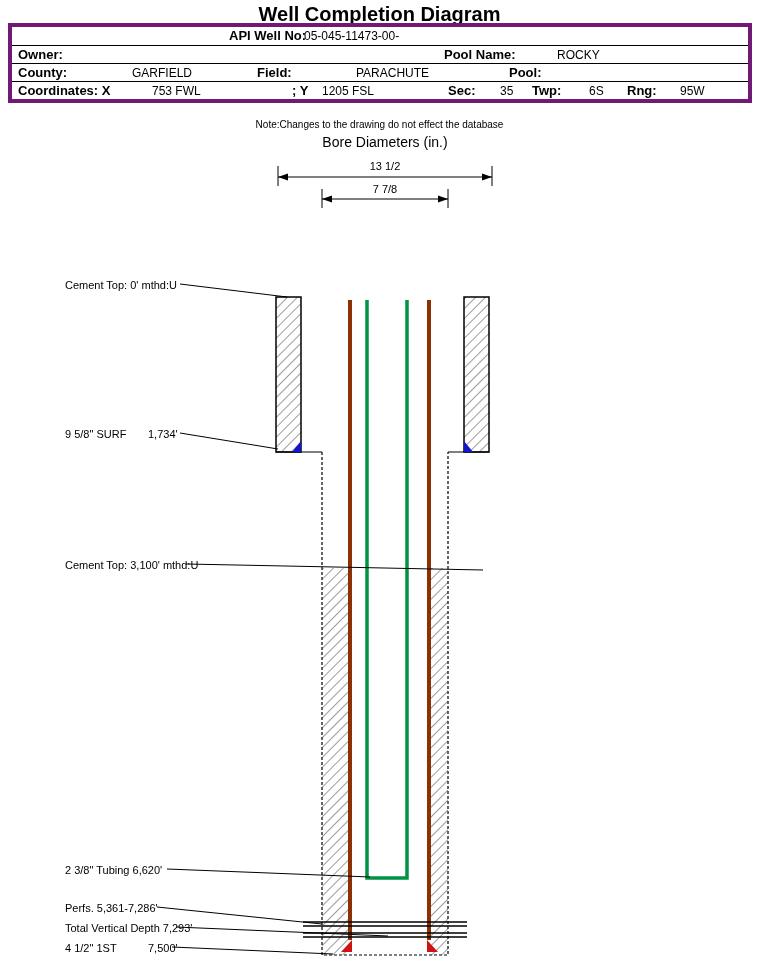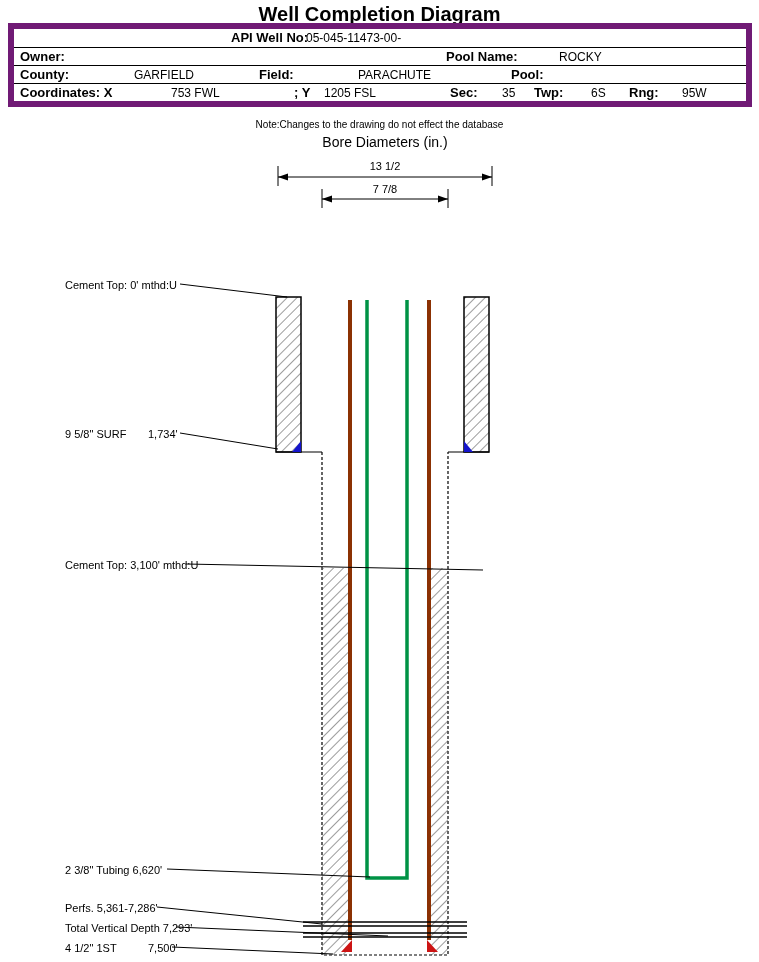--- a/index.html
+++ b/index.html
@@ -8,21 +8,21 @@
     width: 759px; height: 962px; position: relative;
     font-family: "Liberation Sans", sans-serif; color: #000;
     overflow: hidden;
   }
   .page-title {
     position: absolute; top: 3px; left: 0; width: 100%;
     text-align: center; font-weight: bold; font-size: 20px;
   }
   .hdr {
     position: absolute; left: 8px; top: 23px; width: 744px;
-    border: 6px solid #701a75; background: transparent; z-index: 2;
+    border: 4px solid #701a75; background: transparent; z-index: 2;
   }
   .hdr .row { position: relative; height: 18px; line-height: 18px; font-size: 12px; }
   .hdr .row + .row { border-top: 1px solid #000; }
   .hdr span { position: absolute; top: 0; white-space: pre; }
   .hdr .b { font-weight: bold; font-size: 13px; }
   .note {
     position: absolute; top: 99px; left: 0; width: 100%;
     text-align: center; font-size: 10px; z-index: 2; margin-top: 20px;
   }
   svg.diagram { position: absolute; left: 0; top: 0; z-index: 1; }
@@ -49,21 +49,21 @@
   <div class="row">
     <span class="b" style="left:6px">County:</span>
     <span style="left:120px">GARFIELD</span>
     <span class="b" style="left:245px">Field:</span>
     <span style="left:344px">PARACHUTE</span>
     <span class="b" style="left:497px">Pool:</span>
     <span style="left:552px"></span>
   </div>
   <div class="row">
     <span class="b" style="left:6px">Coordinates: X</span>
-    <span style="left:157px">753 FWL</span>
+    <span style="left:140px">753 FWL</span>
     <span class="b" style="left:280px">; Y</span>
     <span style="left:310px">1205 FSL</span>
     <span class="b" style="left:436px">Sec:</span>
     <span style="left:488px">35</span>
     <span class="b" style="left:520px">Twp:</span>
     <span style="left:577px">6S</span>
     <span class="b" style="left:615px">Rng:</span>
     <span style="left:668px">95W</span>
   </div>
 </div>

